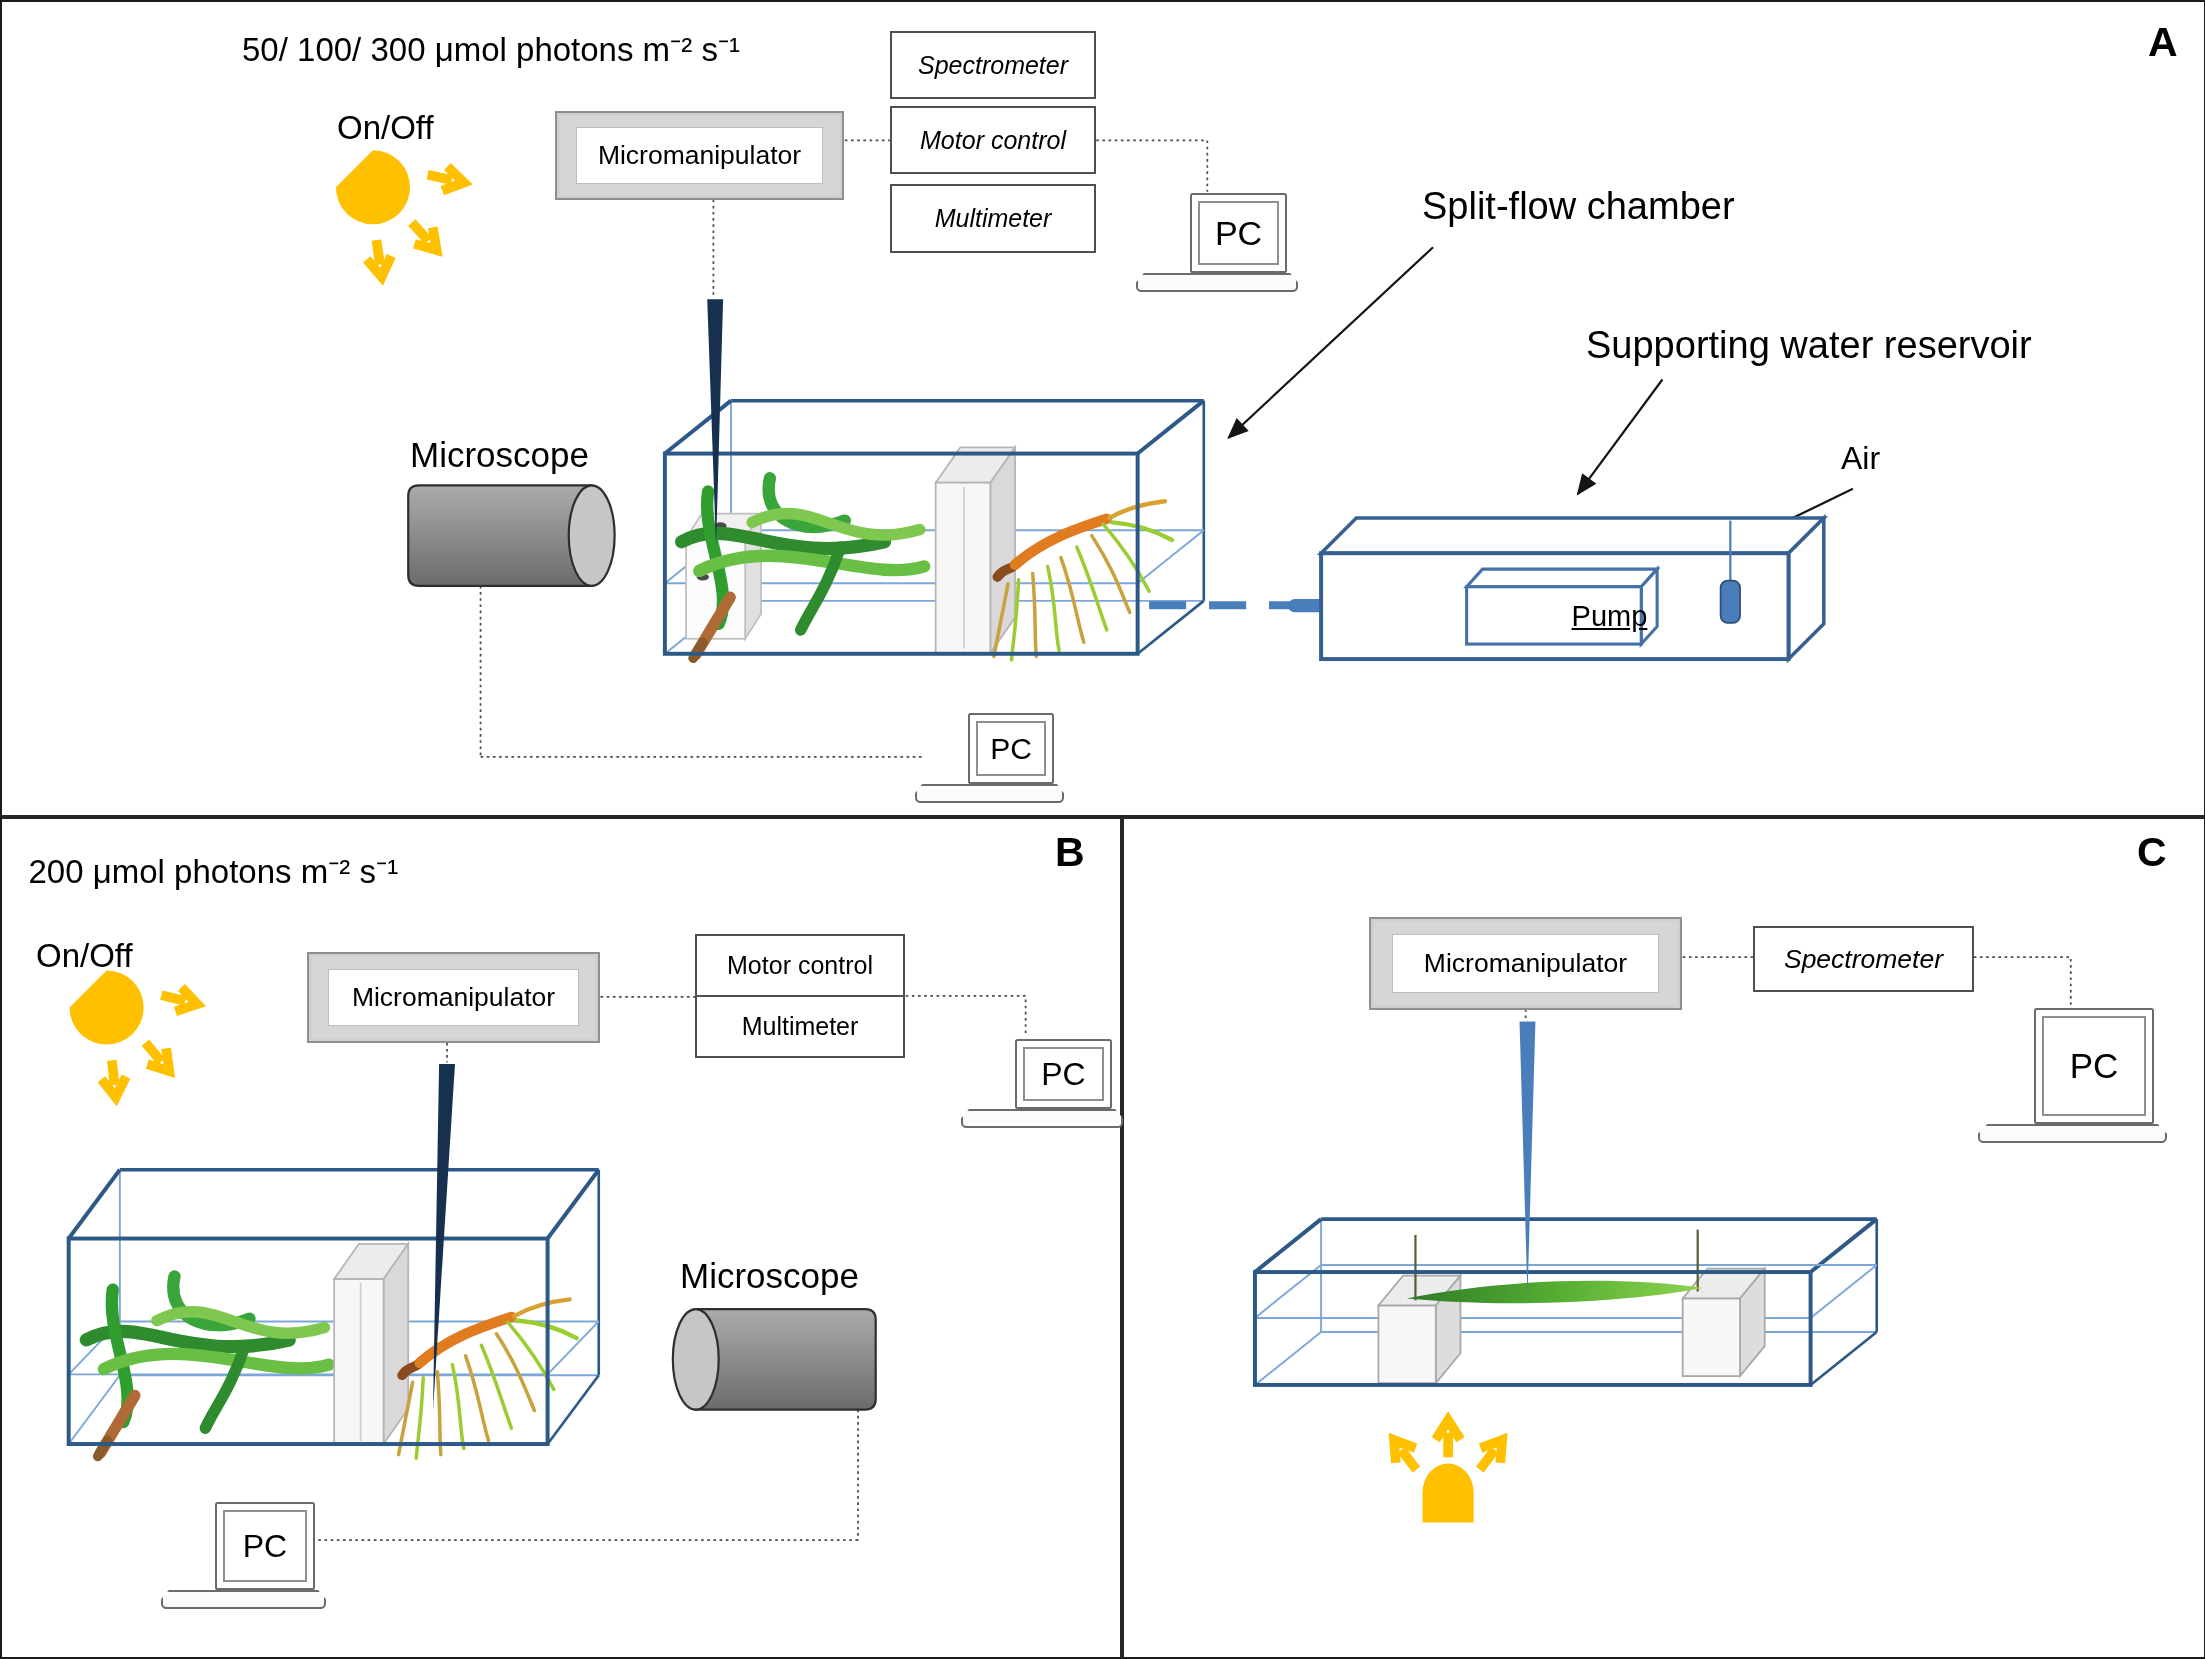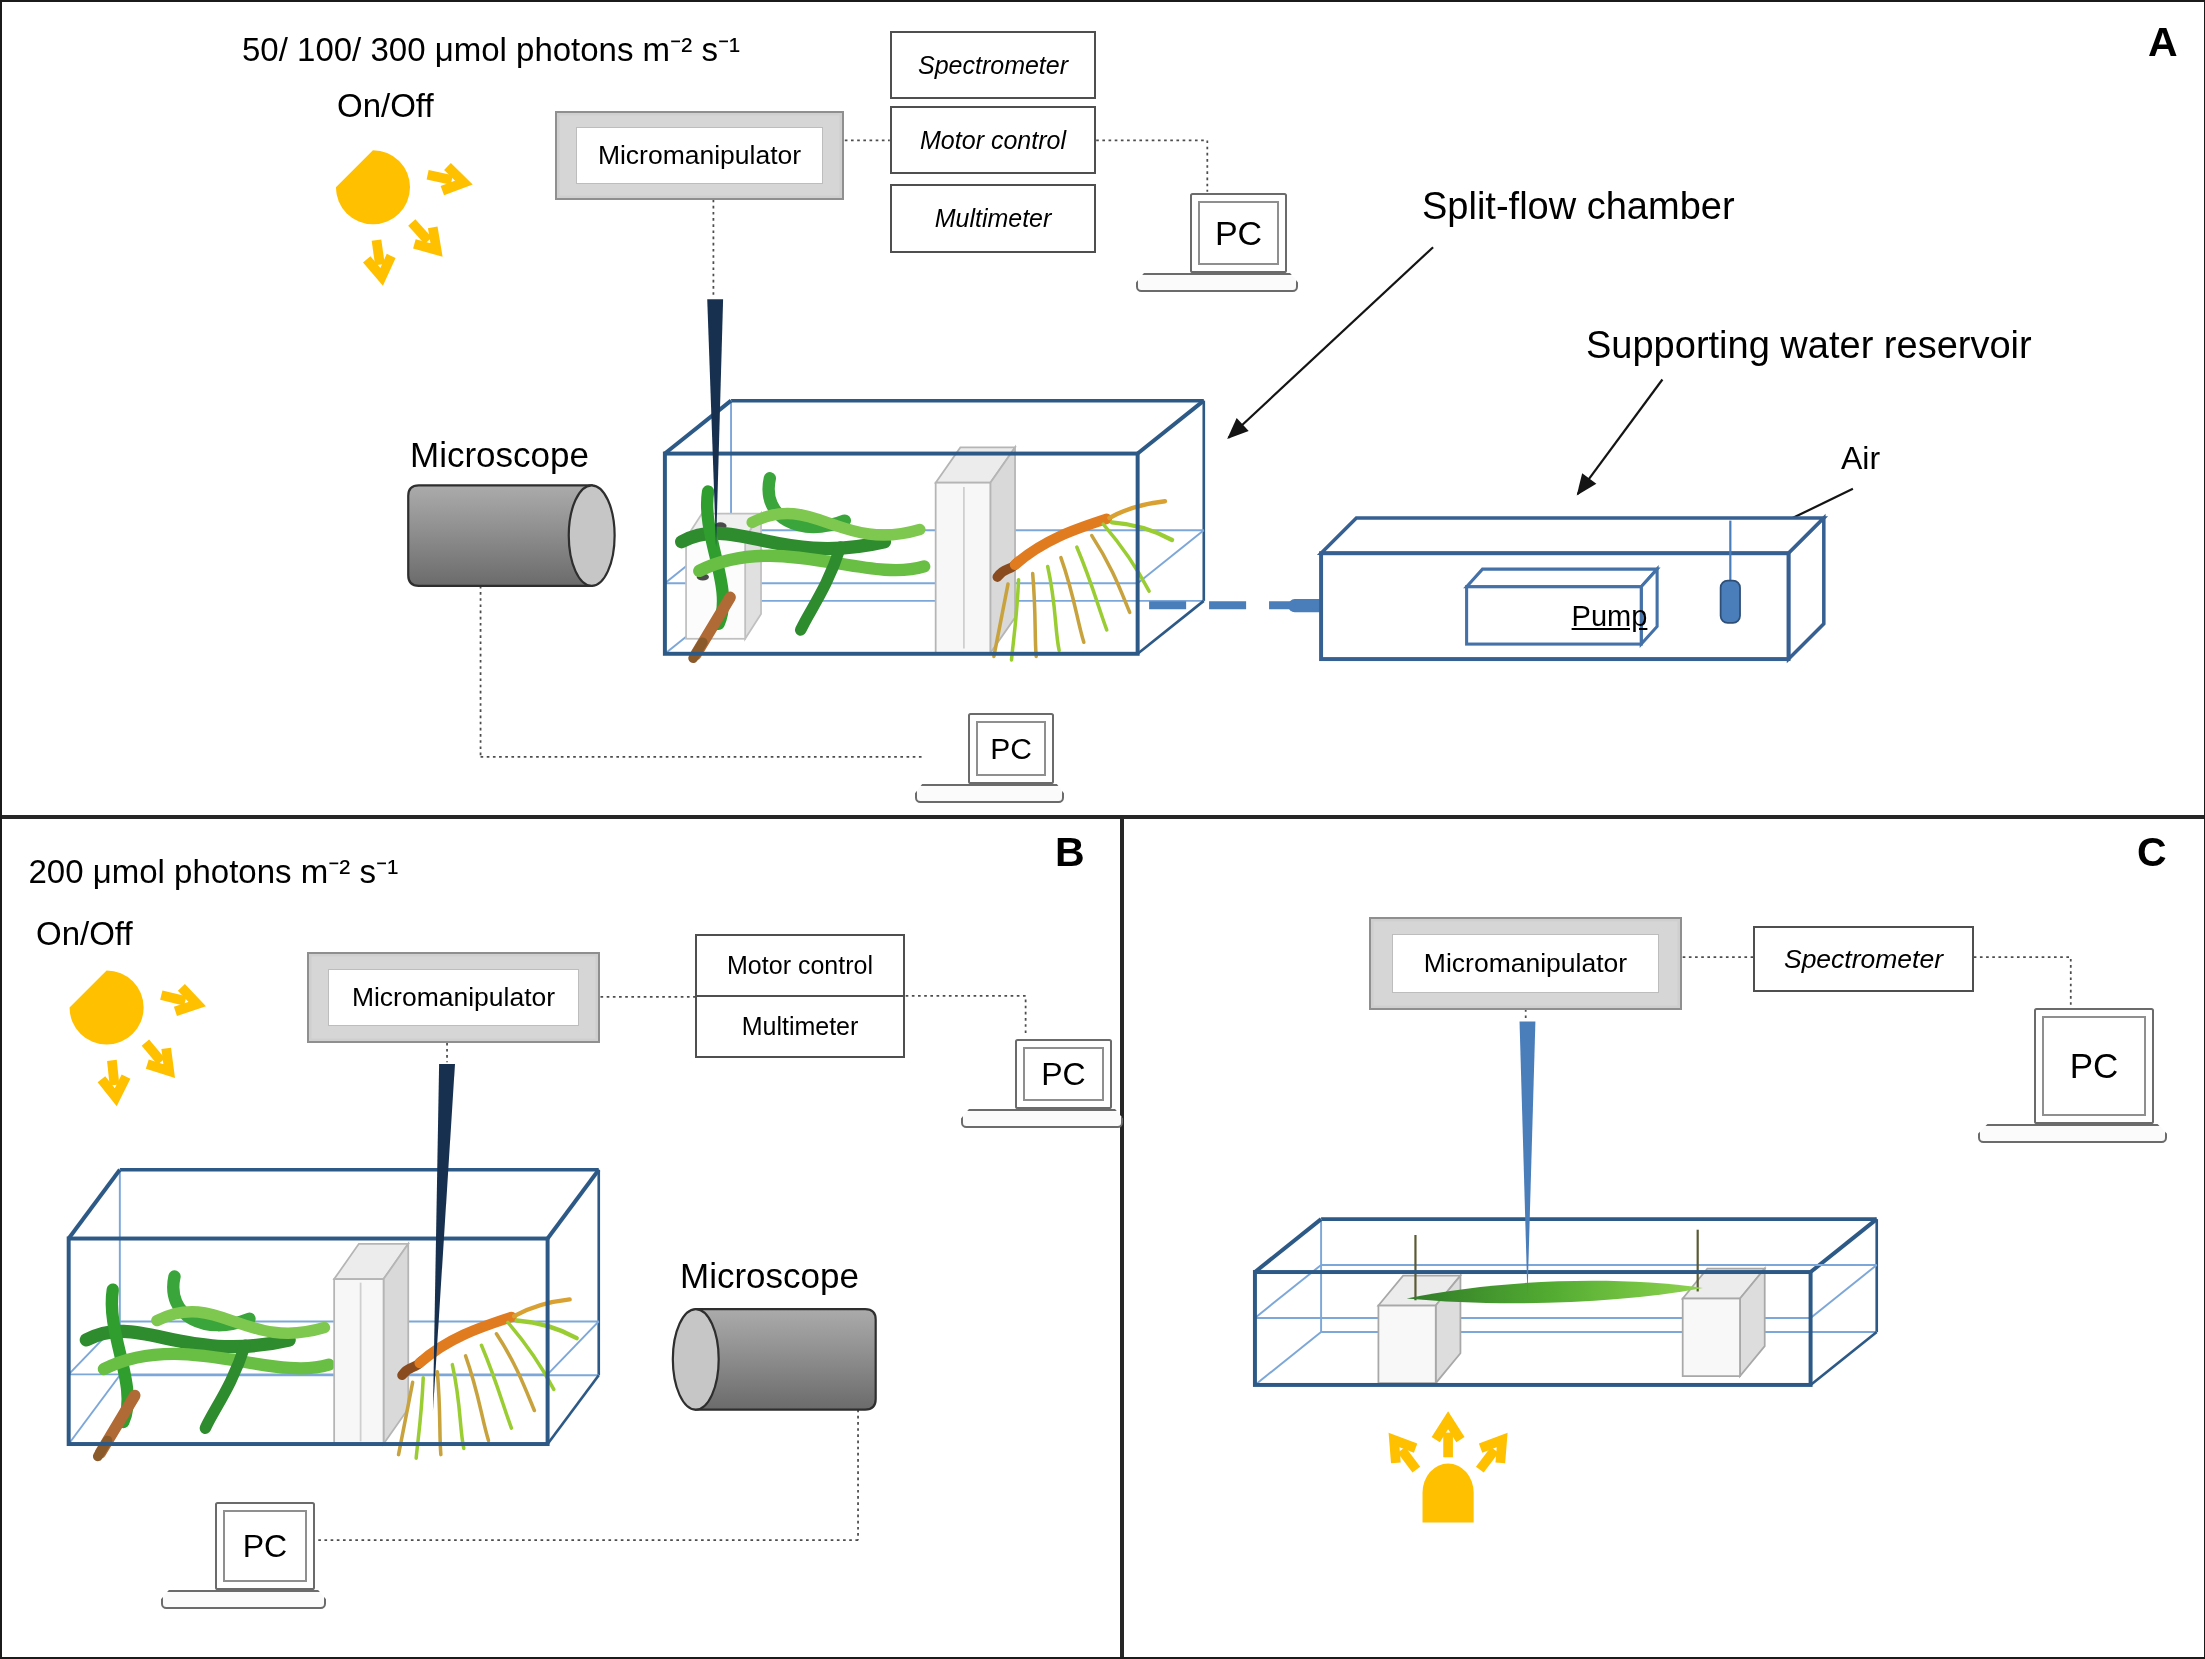--- a/index.html
+++ b/index.html
@@ -3,21 +3,21 @@
 <meta charset="utf-8">
 <style>
   html,body{margin:0;padding:0;background:#e8e8e8;}
   .figure{position:relative;width:2206px;height:1659px;background:#ffffff;
     border:2.6px solid #1b1b1b;box-sizing:border-box;
     font-family:"Liberation Sans",sans-serif;color:#000;overflow:hidden;}
   .figure svg{position:absolute;left:0;top:0;}
   .lbl{position:absolute;white-space:nowrap;line-height:1.1;}
   .ptag{font-weight:700;font-size:41px;}
   .irr{font-size:33px;}
-  .onoff{font-size:33px;}
+  .onoff{font-size:33px;margin-top:22px;}
   .biglbl{font-size:38px;}
   .eqbox{position:absolute;border:2.6px solid #4f4f4f;background:#fff;
     display:flex;align-items:center;justify-content:center;box-sizing:border-box;font-style:italic;}
   .eqbox2{position:absolute;border:2.6px solid #4f4f4f;background:#fff;
     display:flex;flex-direction:column;box-sizing:border-box;}
   .eqcell{flex:1;display:flex;align-items:center;justify-content:center;}
   .eqcell.first{border-bottom:2.6px solid #4f4f4f;}
   .mmbox{position:absolute;border:2.2px solid #8f8f8f;background:#d6d6d6;
     box-sizing:border-box;display:flex;align-items:center;justify-content:center;
     box-shadow:inset 0 0 0 2.6px #cfcfcf;}

